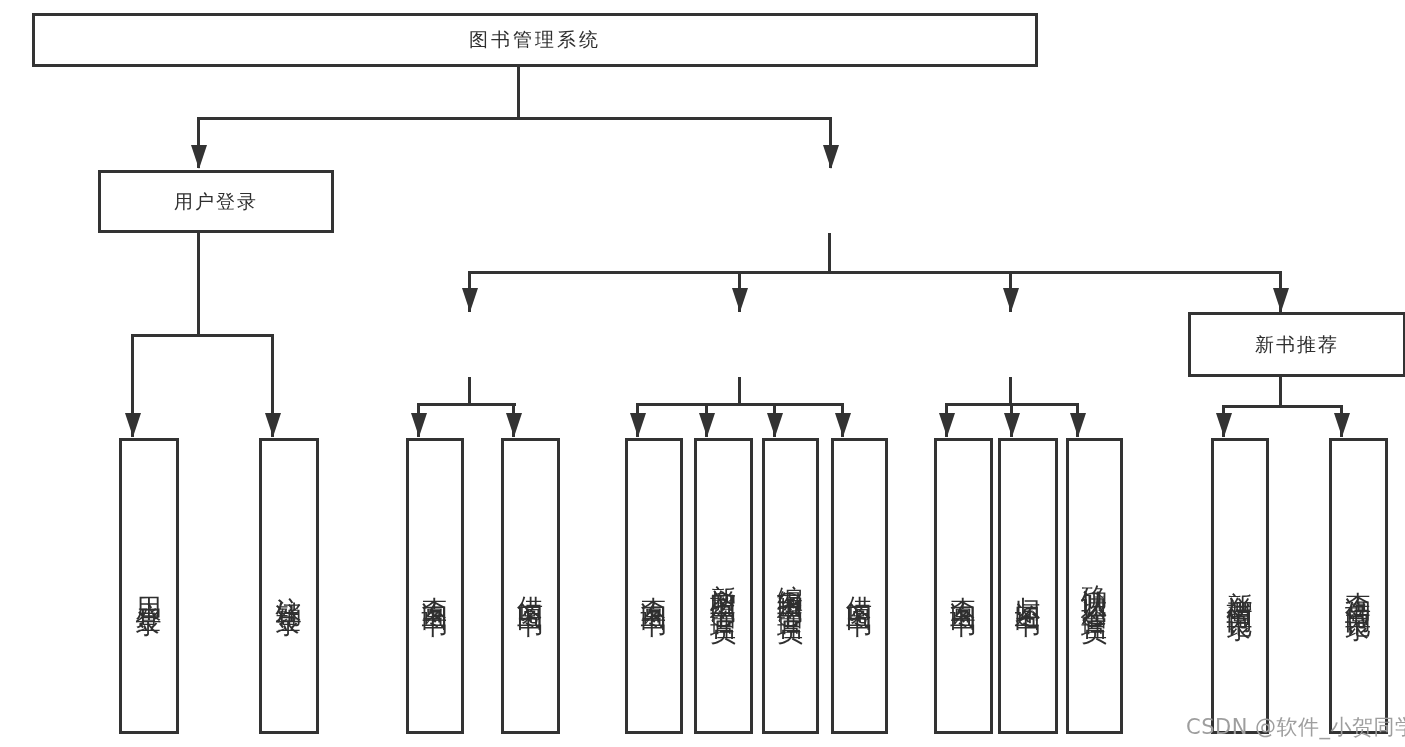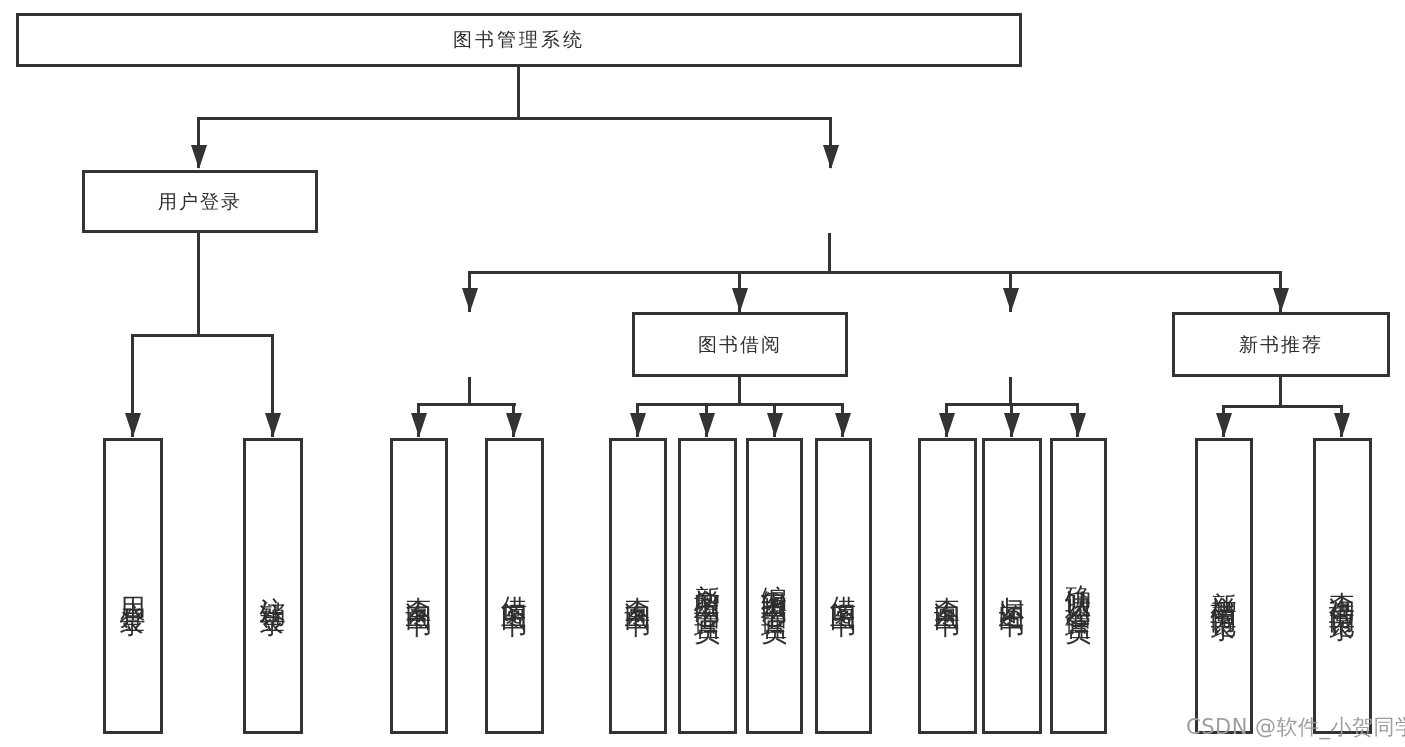--- a/index.html
+++ b/index.html
@@ -21,20 +21,21 @@
   .node {
     position: absolute;
     box-sizing: border-box;
     border: 3px solid var(--line);
     background: var(--background);
     display: flex;
     align-items: center;
     justify-content: center;
     text-align: center;
     color: var(--text);
+    margin-left: 16px;
   }
   .h-node { font-size: 19px; letter-spacing: 2px; }
   .root-node { font-size: 19px; letter-spacing: 3px; }
   .v-node {
     writing-mode: vertical-rl;
     font-size: 26px;
     letter-spacing: 5px;
     line-height: 1;
   }
   .hline { position: absolute; height: 3px; background: var(--line); }
@@ -59,21 +60,20 @@
 </style>
 </head>
 <body>
 
 <div class="canvas">
 
   <div class="node root-node" style="left:16px; top:13px; width:1006px; height:54px;">图书管理系统</div>
 
   <div class="node h-node" style="left:82px; top:170px; width:236px; height:63px;">用户登录</div>
 
-  <div class="node h-node" style="left:632px; top:312px; width:216px; height:65px;">图书借阅</div>
   <div class="node h-node" style="left:1172px; top:312px; width:218px; height:65px;">新书推荐</div>
 
   <div class="node v-node" style="left:103px; top:438px; width:60px; height:296px;">用户登录</div>
   <div class="node v-node" style="left:243px; top:438px; width:60px; height:296px;">注销登录</div>
 
   <div class="node v-node" style="left:390px; top:438px; width:58px; height:296px;">查询图书</div>
   <div class="node v-node" style="left:485px; top:438px; width:59px; height:296px;">借阅图书</div>
 
   <div class="node v-node" style="left:609px; top:438px; width:58px; height:296px;">查询图书</div>
   <div class="node v-node" style="left:678px; top:438px; width:59px; height:296px;">新增图书（管理员）</div>

